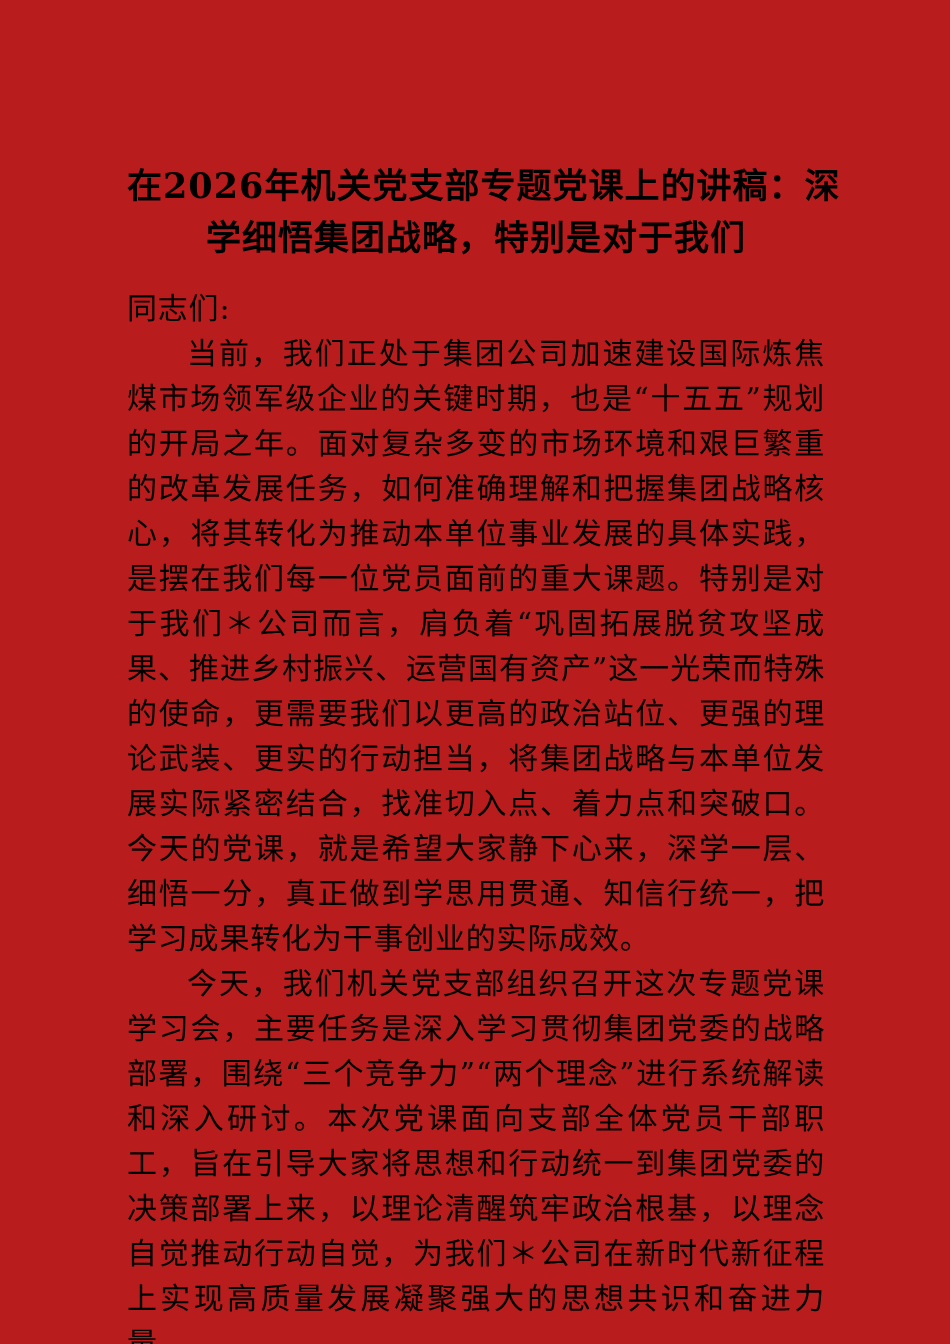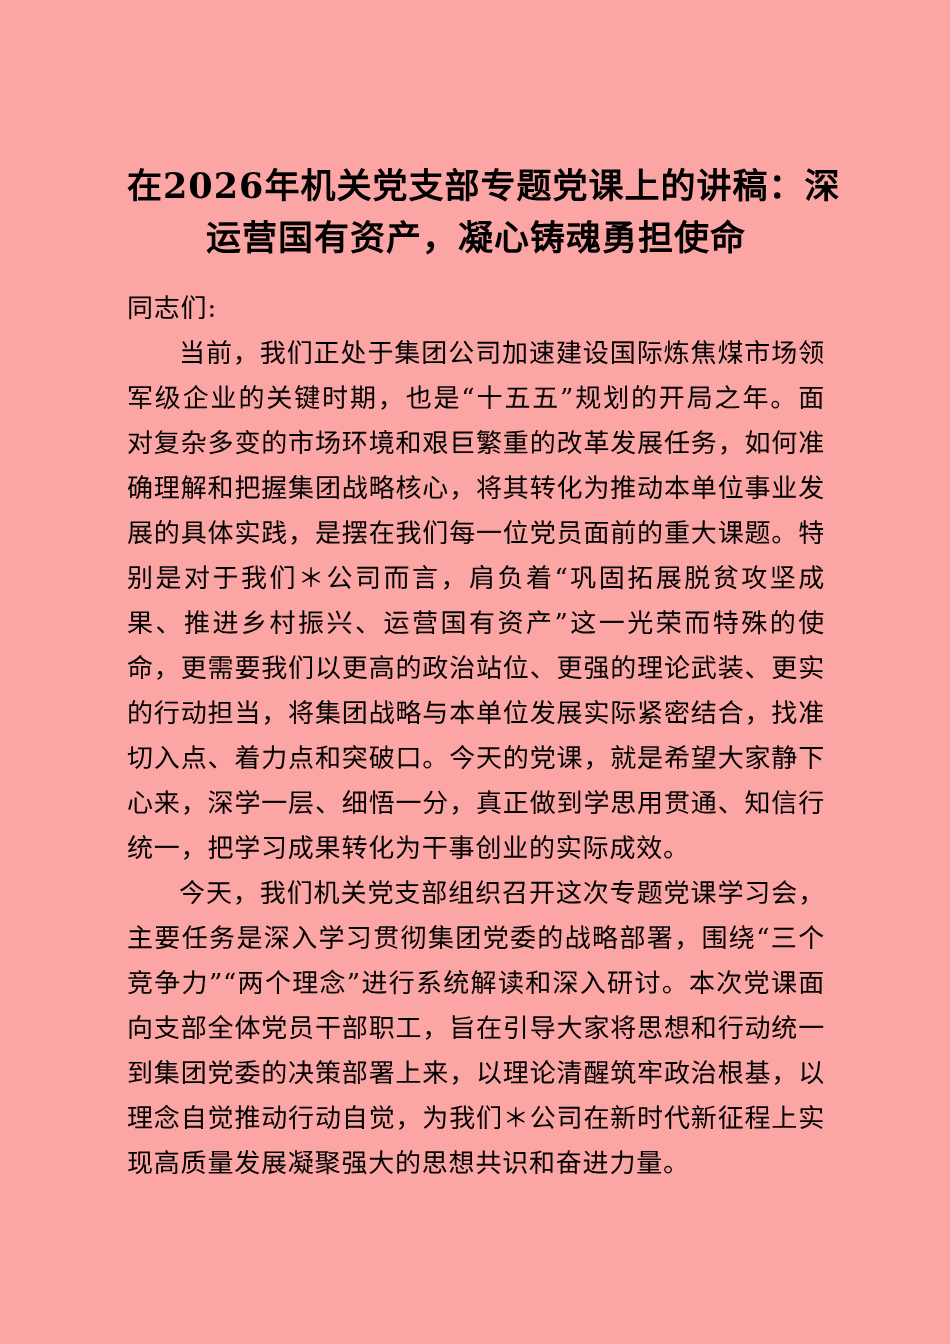--- a/index.html
+++ b/index.html
@@ -9,59 +9,59 @@
   }
   body {
     width: 950px;
     height: 1344px;
     overflow: hidden;
   }
   .page {
     box-sizing: border-box;
     width: 950px;
     height: 1344px;
-    background: #fca5a5;
+    background: #b91c1c;
     padding: 160px 125px 40px 127px;
   }
   .doc-title {
     margin: 0 0 22px 0;
     text-align: center;
     font-family: "DejaVu Serif", "Liberation Serif", serif;
     font-weight: 700;
     font-size: 35px;
     line-height: 52px;
     color: #000000;
     letter-spacing: 1px;
   }
   .title-line {
     display: block;
     white-space: nowrap;
   }
   .doc-body p {
     margin: 0;
     font-family: "DejaVu Serif", "Liberation Serif", serif;
     font-weight: 400;
-    font-size: 26px;
+    font-size: 30px;
     line-height: 45px;
     letter-spacing: 0.8px;
     text-align: justify;
     color: #000000;
     word-break: break-all;
   }
   .doc-body p.indent {
     text-indent: 2em;
   }
 </style>
 </head>
 <body>
 
 <div class="page">
   <h1 class="doc-title">
     <span class="title-line">在2026年机关党支部专题党课上的讲稿：深</span>
-    <span class="title-line">运营国有资产，凝心铸魂勇担使命</span>
+    <span class="title-line">学细悟集团战略，特别是对于我们</span>
   </h1>
 
   <div class="doc-body">
     <p class="salutation">同志们:</p>
 
     <p class="indent">当前，我们正处于集团公司加速建设国际炼焦煤市场领军级企业的关键时期，也是“十五五”规划的开局之年。面对复杂多变的市场环境和艰巨繁重的改革发展任务，如何准确理解和把握集团战略核心，将其转化为推动本单位事业发展的具体实践，是摆在我们每一位党员面前的重大课题。特别是对于我们＊公司而言，肩负着“巩固拓展脱贫攻坚成果、推进乡村振兴、运营国有资产”这一光荣而特殊的使命，更需要我们以更高的政治站位、更强的理论武装、更实的行动担当，将集团战略与本单位发展实际紧密结合，找准切入点、着力点和突破口。今天的党课，就是希望大家静下心来，深学一层、细悟一分，真正做到学思用贯通、知信行统一，把学习成果转化为干事创业的实际成效。</p>
 
     <p class="indent">今天，我们机关党支部组织召开这次专题党课学习会，主要任务是深入学习贯彻集团党委的战略部署，围绕“三个竞争力”“两个理念”进行系统解读和深入研讨。本次党课面向支部全体党员干部职工，旨在引导大家将思想和行动统一到集团党委的决策部署上来，以理论清醒筑牢政治根基，以理念自觉推动行动自觉，为我们＊公司在新时代新征程上实现高质量发展凝聚强大的思想共识和奋进力量。</p>
   </div>
 </div>

